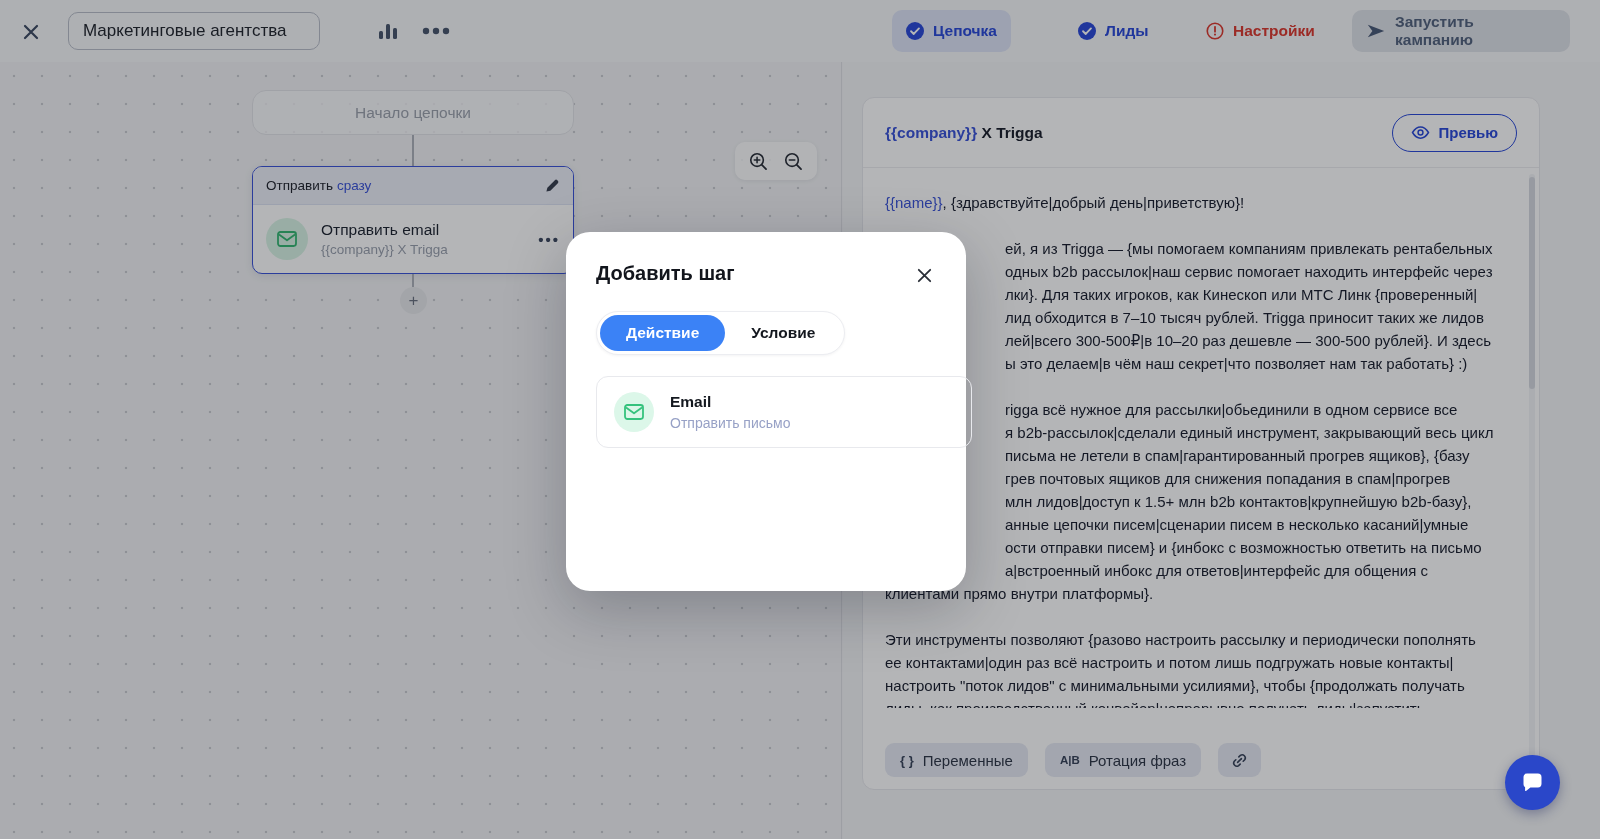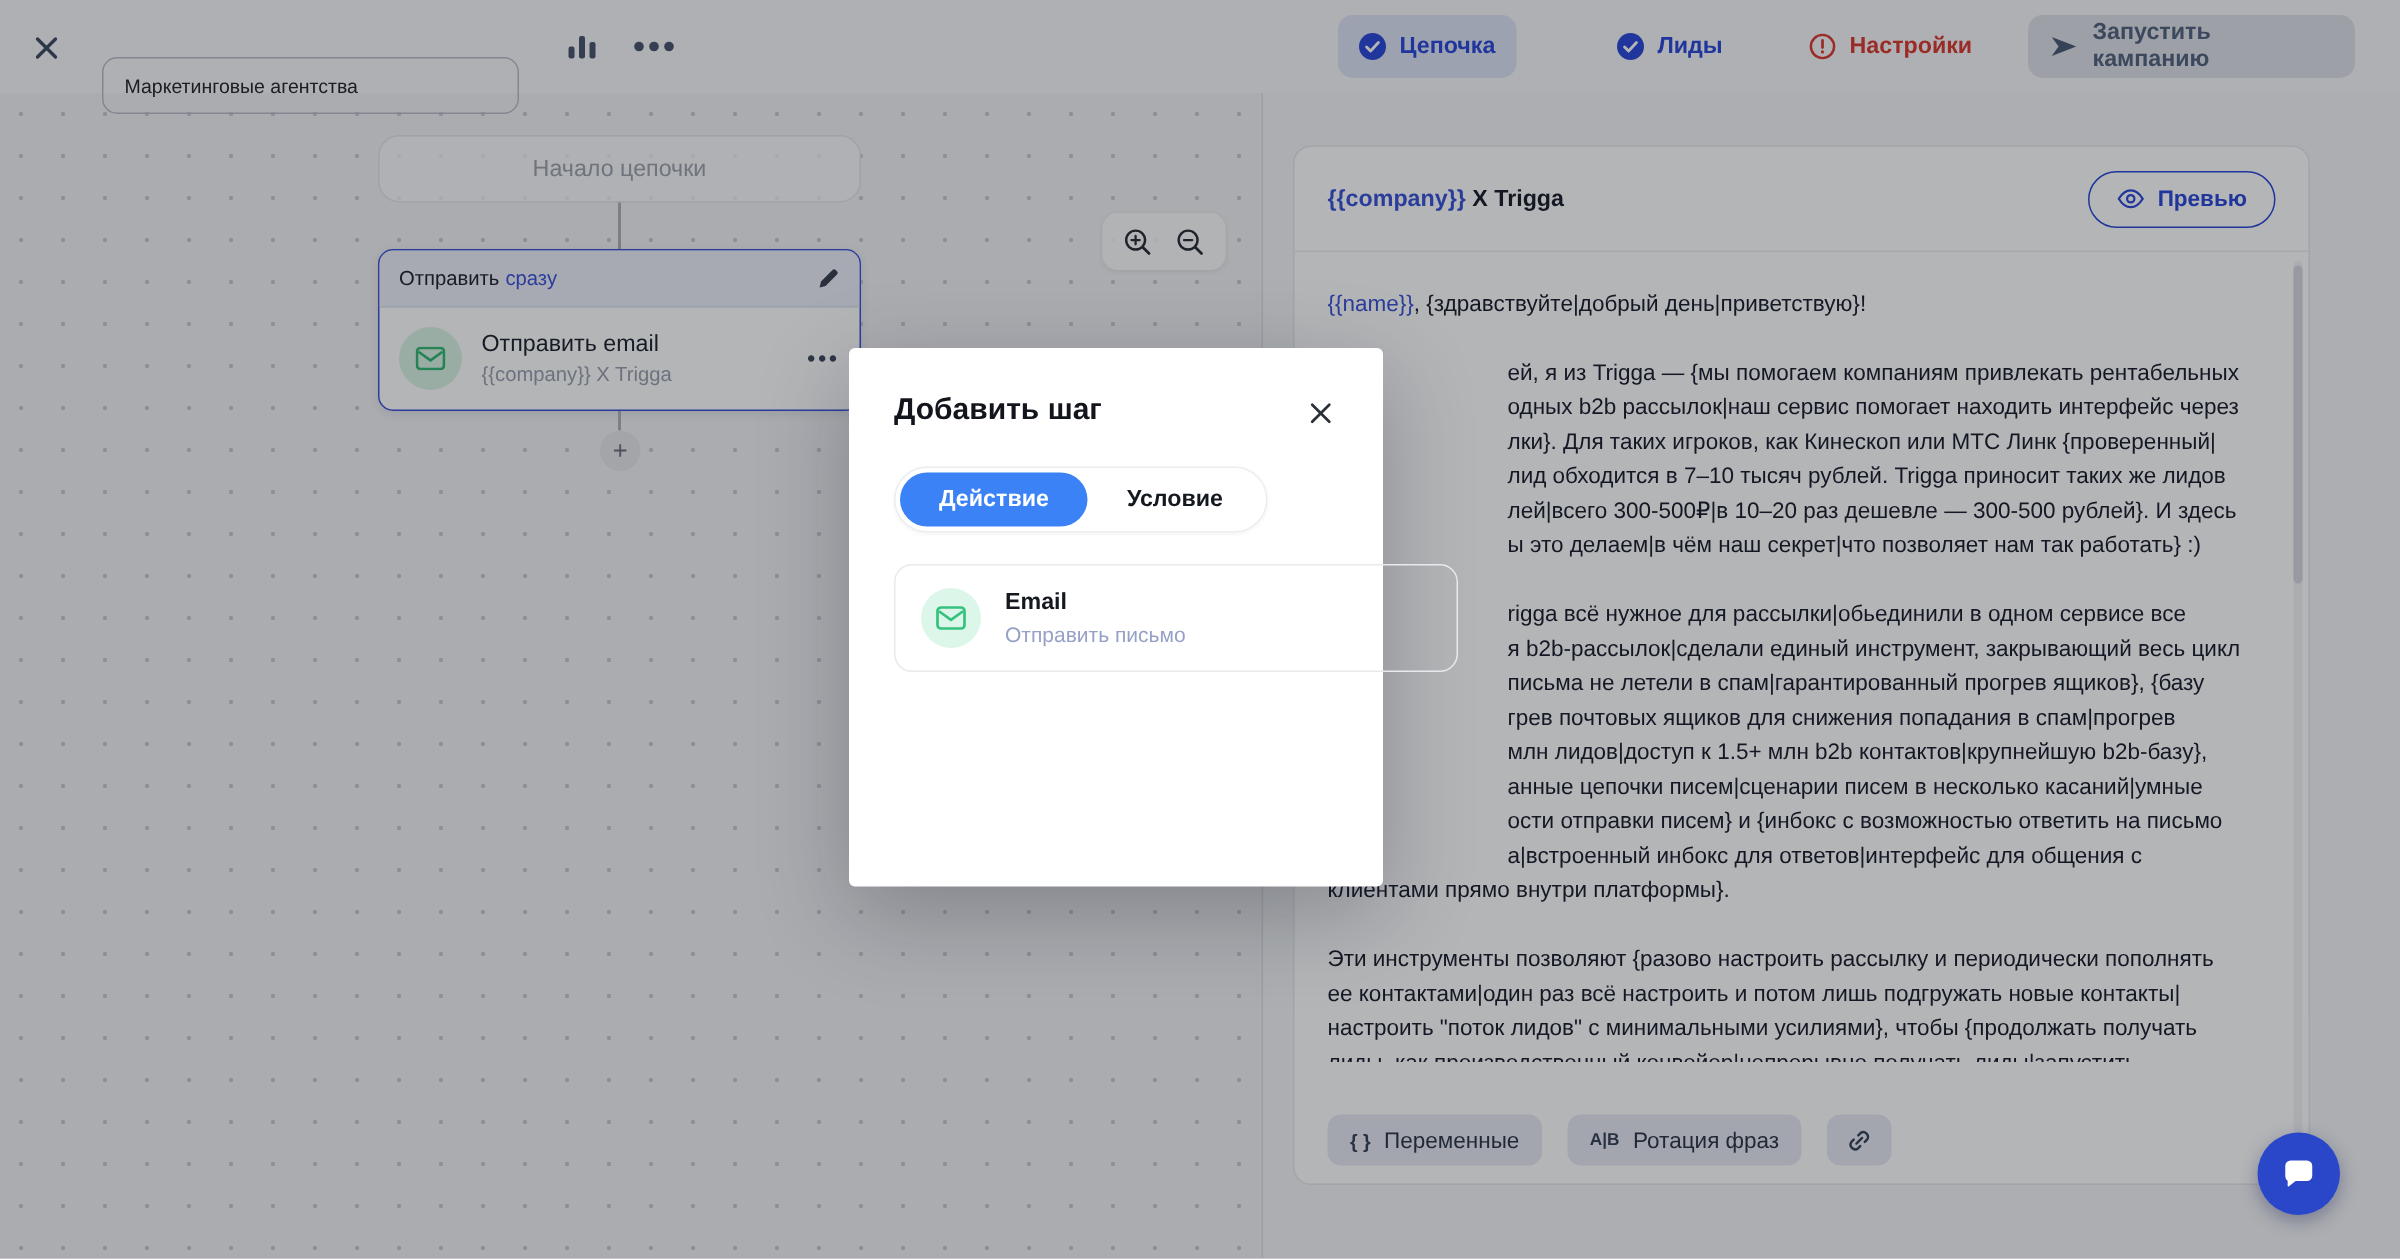--- a/index.html
+++ b/index.html
@@ -3,23 +3,23 @@
 <meta charset="utf-8">
 <style>
   * { margin:0; padding:0; box-sizing:border-box; }
   html,body { width:1600px; height:839px; overflow:hidden; }
   body { font-family:"Liberation Sans","DejaVu Sans",sans-serif; background:#F2F3F5; }
   .app { position:relative; width:1600px; height:839px; overflow:hidden; }
 
   
   .topbar { position:absolute; left:0; top:0; width:1600px; height:62px; background:#F7F8FA; z-index:10; }
   .icon-btn { position:absolute; display:flex; align-items:center; justify-content:center; cursor:pointer; }
-  .campaign-input { position:absolute; left:68px; top:12px; width:278px; height:38px; border:1px solid #B9BEC9;
-    border-radius:10px; background:transparent; padding:0 14px; font-size:13px; color:#23272F;
-    font-family:"Liberation Sans","DejaVu Sans",sans-serif;margin-top:26px; }
+  .campaign-input { position:absolute; left:68px; top:12px; width:252px; height:38px; border:1px solid #B9BEC9;
+    border-radius:10px; background:transparent; padding:0 14px; font-size:17px; color:#23272F;
+    font-family:"Liberation Sans","DejaVu Sans",sans-serif; }
   .nav-pill { position:absolute; top:10px; height:42px; display:flex; align-items:center; gap:9px;
     border-radius:10px; padding:0 14px; font-size:15.5px; cursor:pointer; }
   .pill-chain { left:892px; background:#DEE4F6; color:#2B4AD8; font-weight:600; }
   .nav-plain { position:absolute; top:10px; height:42px; display:flex; align-items:center; gap:9px;
     font-size:15.5px; cursor:pointer;text-align:center; }
   .nav-leads { left:1078px; color:#2B4AD8; font-weight:600; }
   .nav-settings { left:1206px; color:#DC3A30; font-weight:600; }
   .pill-launch { left:1352px; width:218px; background:#DFE2E8; color:#54647E; font-weight:600; justify-content:center; }
 
   
@@ -70,22 +70,22 @@
   .greet .var { color:#3B54D8; }
   .panel-toolbar { position:absolute; left:22px; top:645px; display:flex; gap:17px; align-items:center; }
   .tool-pill { height:34px; background:#E7EAF4; border-radius:9px; display:flex; align-items:center;
     gap:9px; padding:0 15px; color:#2F3747; font-size:15px; cursor:pointer; }
   .tool-ic { color:#39445A; font-weight:bold; font-size:13px; }
   .scrollbar-track { position:absolute; right:4px; top:76px; width:6px; height:610px; background:#F3F4F6; border-radius:3px; }
   .scrollbar-thumb { position:absolute; left:0; top:3px; width:6px; height:212px; background:#D6D9E0; border-radius:3px; cursor:pointer; }
 
   
   .overlay { position:absolute; inset:0; background:rgba(8,10,16,0.30); z-index:40; }
-  .modal { position:absolute; left:566px; top:232px; width:356px; height:359px; background:#FFFFFF;
-    border-radius:4px; z-index:50; box-shadow:0 18px 60px rgba(10,14,30,.25); padding:30px; }
+  .modal { position:absolute; left:566px; top:232px; width:400px; height:359px; background:#FFFFFF;
+    border-radius:24px; z-index:50; box-shadow:0 18px 60px rgba(10,14,30,.25); padding:30px; }
   .modal-title { font-size:20px; font-weight:700; color:#12151C; }
   .modal-close { position:absolute; right:32px; top:34px; cursor:pointer; }
   .tabs { margin-top:26px; display:inline-flex; background:#fff; border:1px solid #ECEDF1; border-radius:24px;
     padding:3px; box-shadow:0 1px 3px rgba(20,24,40,.05); }
   .tab { border-radius:20px; padding:9px 26px; font-size:15.5px; cursor:pointer; }
   .tab.active { background:#3b82f6; color:#fff; font-weight:600; }
   .tab.inactive { color:#14181F; font-weight:600; }
   .option-card { margin-top:21px; width:376px; height:72px; border:1px solid #E8E9ED; border-radius:12px;
     display:flex; align-items:center; gap:16px; padding:0 17px; cursor:pointer; }
   .green-circle.sm { width:40px; height:40px; background:#DCF7E9; }

